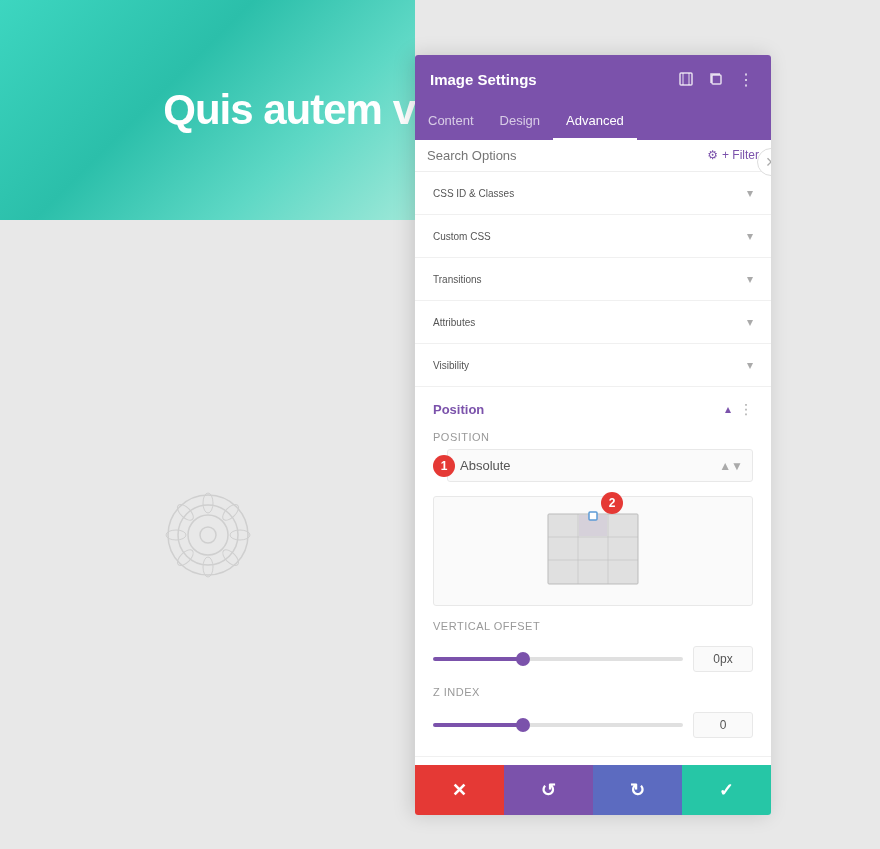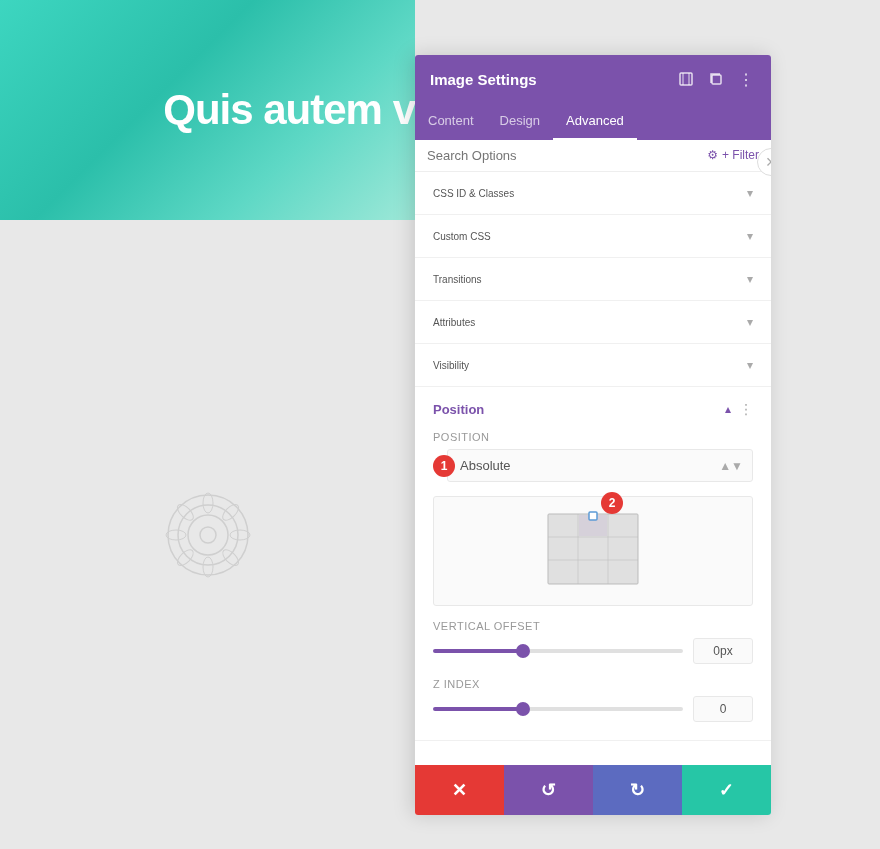--- a/index.html
+++ b/index.html
@@ -304,21 +304,21 @@
 
     
     .slider-section {
       margin-top: 14px;
     }
 
     .slider-row {
       display: flex;
       align-items: center;
       gap: 10px;
-      margin-top: 6px;
+      margin-top: 14px;
     }
 
     .slider-value {
       width: 60px;
       border: 1px solid #e8e8e8;
       border-radius: 3px;
       padding: 5px 8px;
       font-size: 12px;
       color: #555;
       text-align: center;

